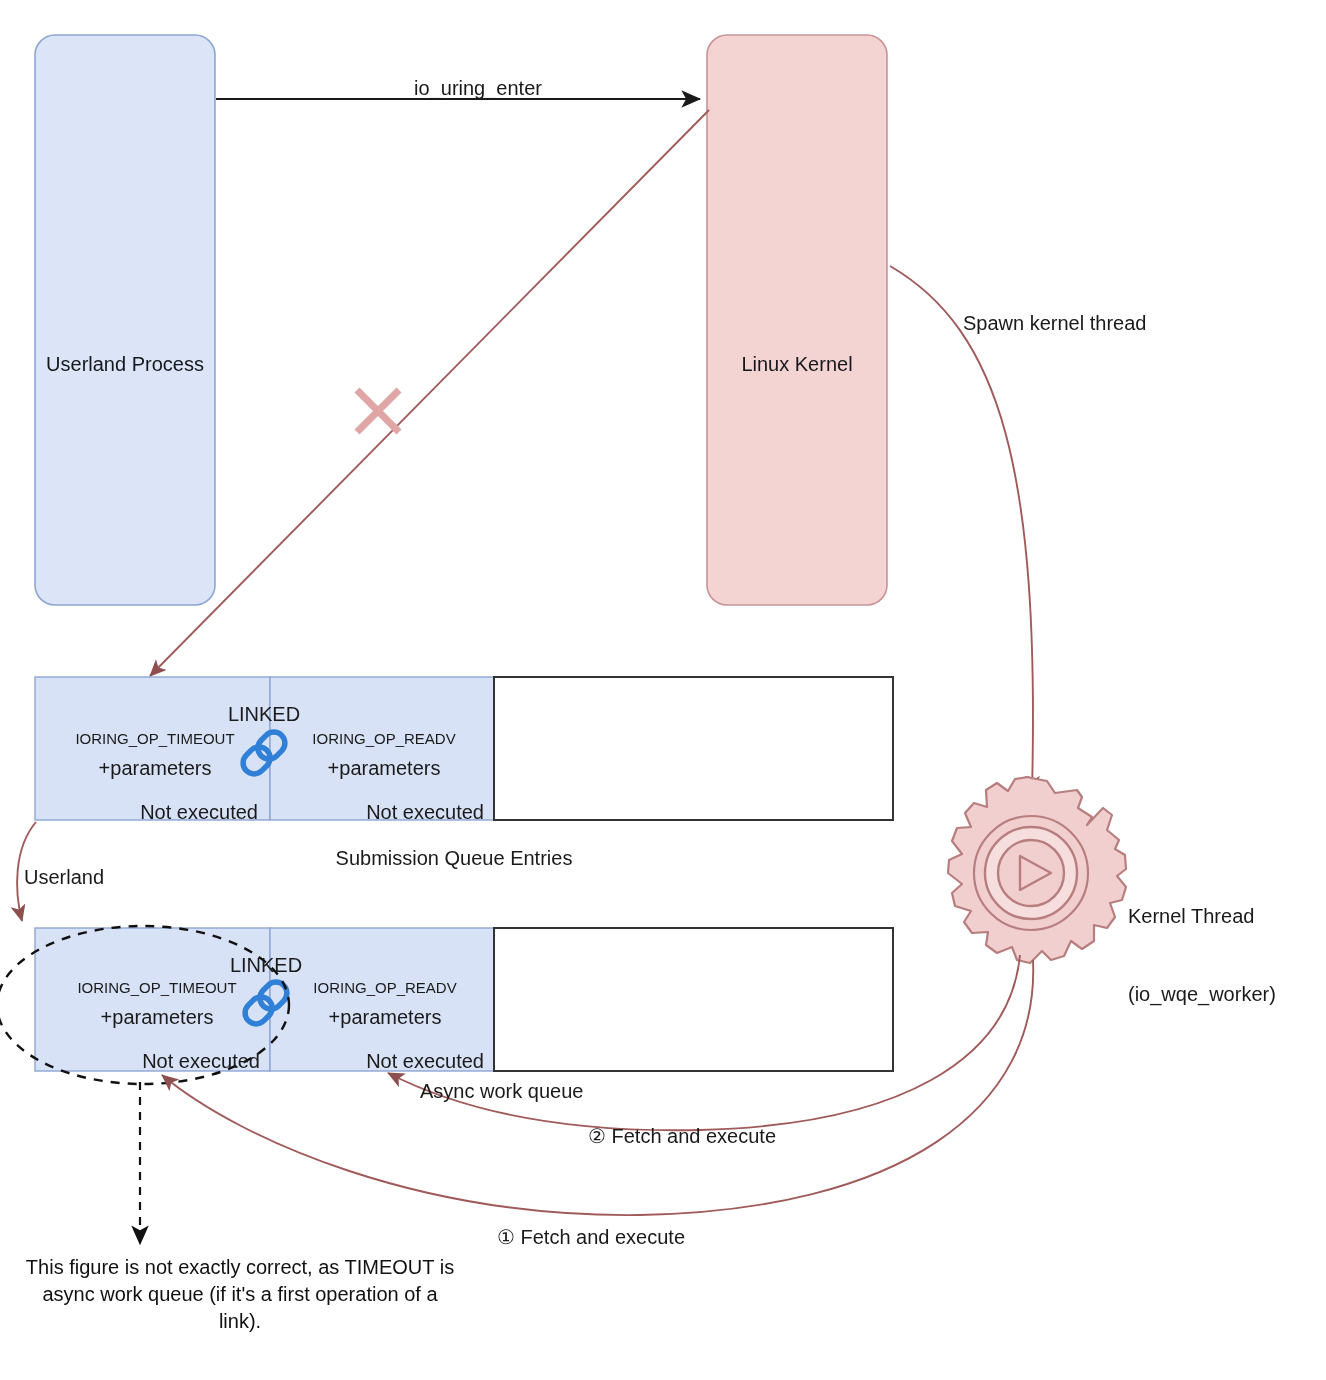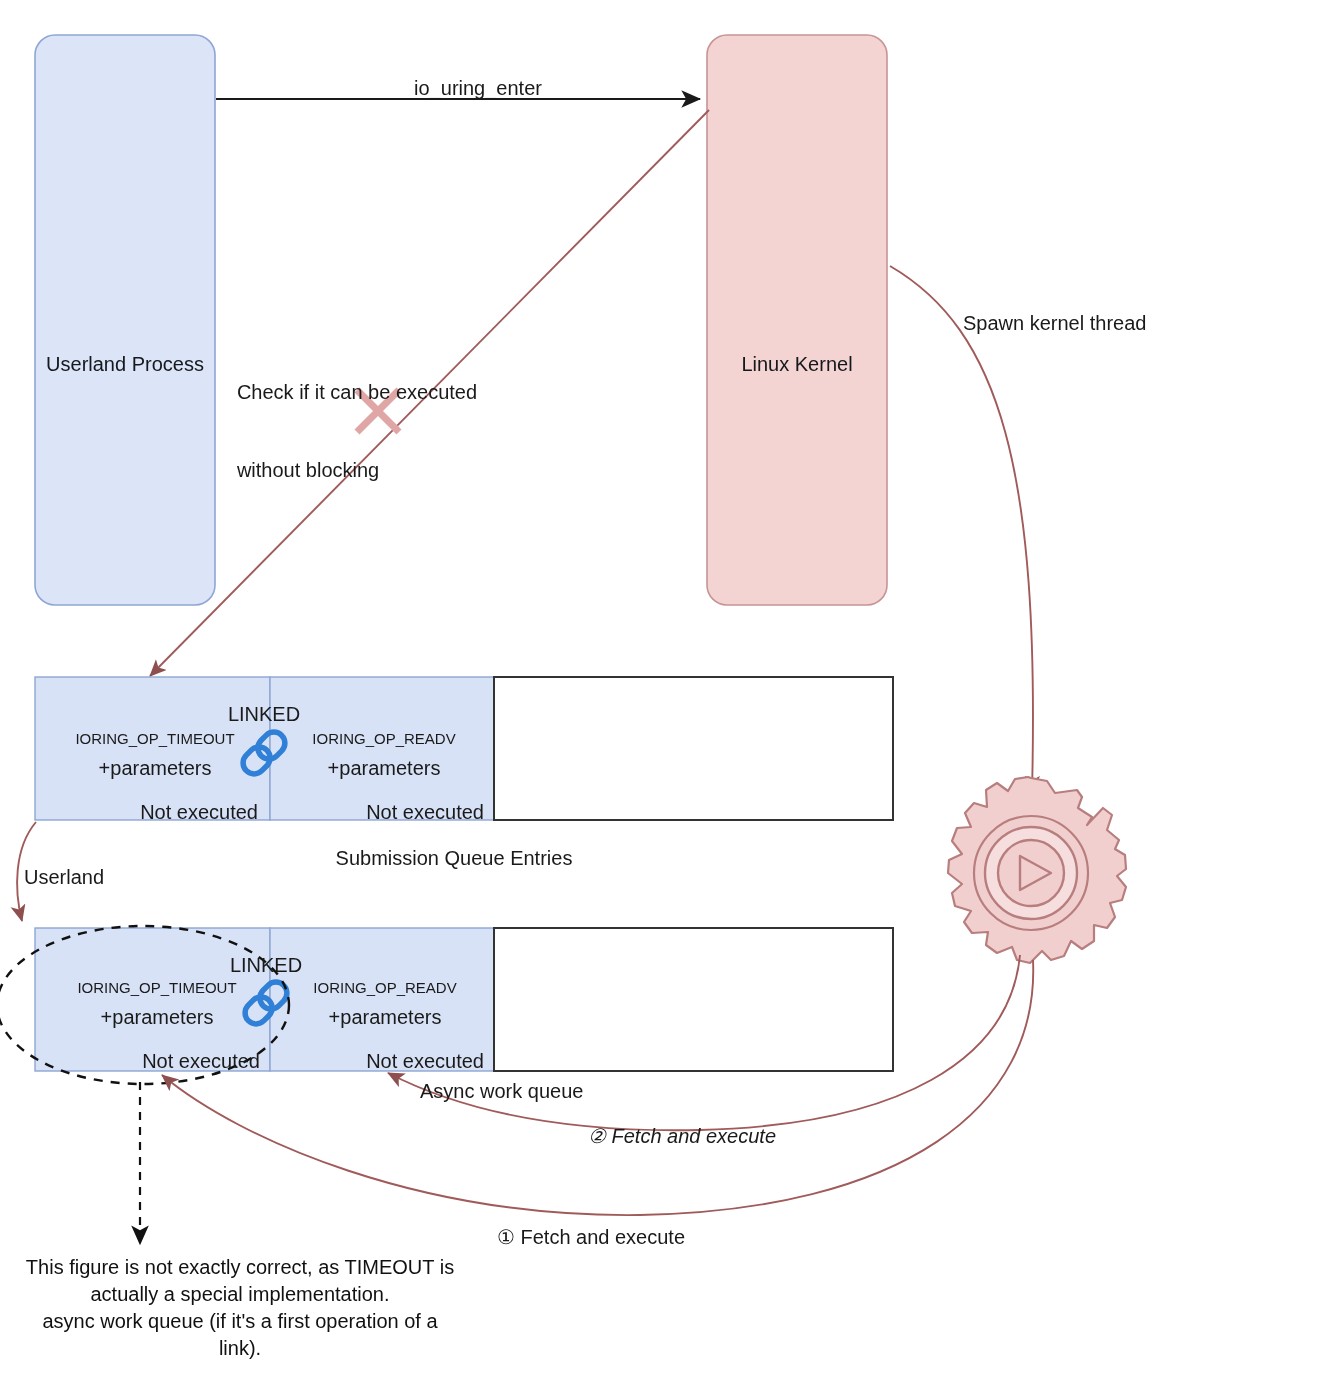--- a/index.html
+++ b/index.html
@@ -132,24 +132,20 @@
 
     <path d="M 1033 960 C 1040 1110 900 1210 640 1215 C 420 1218 240 1140 162 1075" fill="none" stroke="#a05a5a" stroke-width="1.9" marker-end="url(#arrowRose)"></path>
   </svg>
 
   <div class="lbl ctr box-title" style="left:125px; top:315px;">Userland Process</div>
 
   <div class="lbl ctr box-title" style="left:797px; top:315px;">Linux Kernel</div>
 
   <div class="lbl ctr" style="left:478px; top:75px;">io_uring_enter</div>
 
-  <div class="lbl ctr" style="left:357px; top:327px;">
-    <div>Check if it can be executed</div>
-    <div>without blocking</div>
-  </div>
 
   <div class="lbl left" style="left:963px; top:310px;">Spawn kernel thread</div>
 
   <div class="lbl ctr" style="left:264px; top:701px;">LINKED</div>
 
   <div class="lbl ctr cellline" style="left:155px; top:729px;">IORING_OP_TIMEOUT</div>
   <div class="lbl ctr" style="left:155px; top:755px;">+parameters</div>
   <div class="lbl" style="left:258px; top:799px; transform:translate(-100%,0);">Not executed</div>
 
   <div class="lbl ctr cellline" style="left:384px; top:729px;">IORING_OP_READV</div>
@@ -165,25 +161,28 @@
   <div class="lbl ctr cellline" style="left:157px; top:978px;">IORING_OP_TIMEOUT</div>
   <div class="lbl ctr" style="left:157px; top:1004px;">+parameters</div>
   <div class="lbl" style="left:260px; top:1048px; transform:translate(-100%,0);">Not executed</div>
 
   <div class="lbl ctr cellline" style="left:385px; top:978px;">IORING_OP_READV</div>
   <div class="lbl ctr" style="left:385px; top:1004px;">+parameters</div>
   <div class="lbl" style="left:484px; top:1048px; transform:translate(-100%,0);">Not executed</div>
 
   <div class="lbl left" style="left:420px; top:1078px;">Async work queue</div>
 
+  <div class="lbl left" style="left:1128px; top:851px;">
+    <div>Kernel Thread</div>
+    <div>(io_wqe_worker)</div>
+  </div>
 
-  <div class="lbl left" style="left:588px; top:1123px;font-style:italic;">② Fetch and execute</div>
+  <div class="lbl left" style="left:588px; top:1123px;">② Fetch and execute</div>
 
   <div class="lbl left" style="left:497px; top:1224px;">① Fetch and execute</div>
 
   <div class="note" style="position:absolute; left:20px; top:1254px; width:440px;">
     <div>This figure is not exactly correct, as TIMEOUT is</div>
-    <div>actually a special implementation.</div>
     <div>async work queue (if it's a first operation of a link).</div>
 
   </div>
 
 </div>
 
 </body></html>

